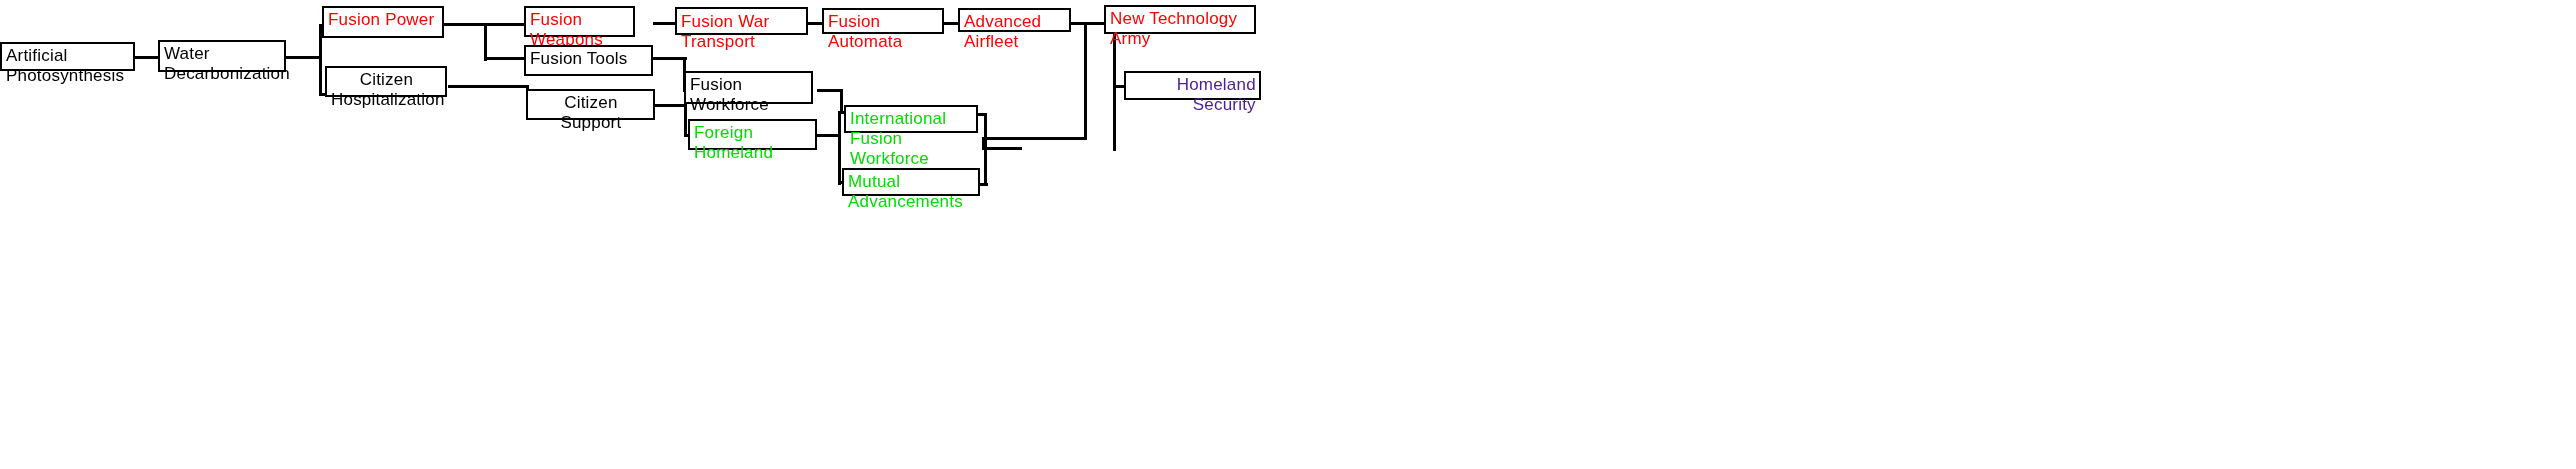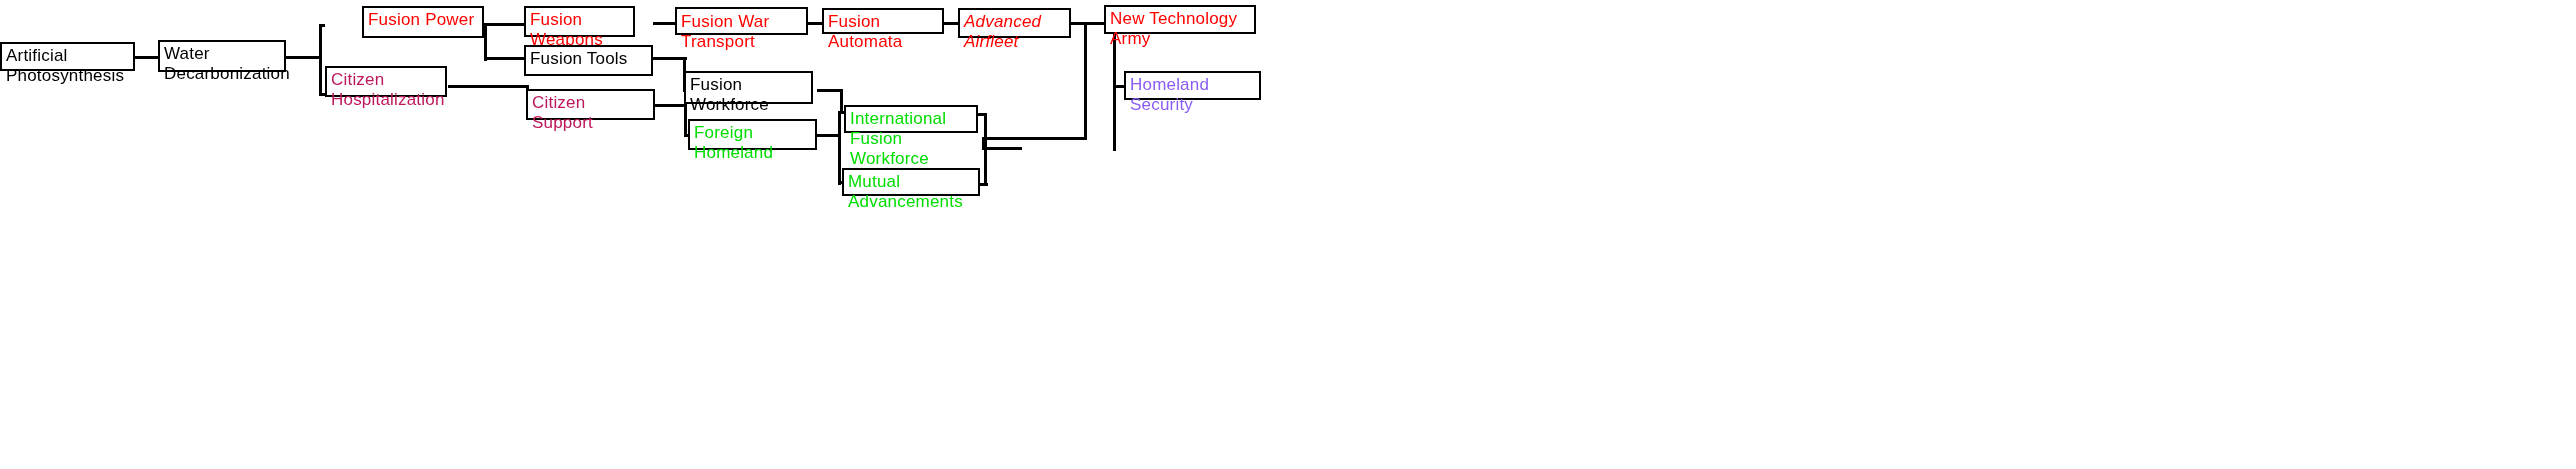--- a/index.html
+++ b/index.html
@@ -24,23 +24,23 @@
     top:2.4px;
     right:3.2px;
     font-size:17px;
     line-height:20px;
     letter-spacing:0.2px;
     white-space:pre-line;
     font-weight:400;
   }
   .c-black{color:#000000;}
   .c-red{color:#ff0000;}
-  .c-blue{color:#be185d;}
+  .c-blue{color:#000000;text-align:center;}
   .c-green{color:#00dd00;}
-  .c-purple{color:#8b5cf6;}
+  .c-purple{color:#4c1d95;text-align:right;}
 
   .link{
     position:absolute;
     background:#000000;
     z-index:2;
   }
   .speck{
     position:absolute;
     background:#000000;
     z-index:3;
@@ -90,21 +90,21 @@
     <div class="link" style="left: 1113px; top: 34px; width: 3.2px; height: 114px;"></div>
     <div class="link" style="left: 1113px; top: 85px; width: 13px; height: 3.2px;"></div>
     <div class="link" style="left: 1113px; top: 146px; width: 3.2px; height: 4.8px;"></div>
     <div class="speck" style="left: 612px; top: 60px; width: 6.4px; height: 1.6px;"></div>
     <div class="node" style="left: 0px; top: 42px; width: 135px; height: 29px; text-decoration: underline;">
       <div class="label c-black">Artificial Photosynthesis</div>
     </div>
     <div class="node" style="left: 158px; top: 40px; width: 128px; height: 32px;">
       <div class="label c-black">Water Decarbonization</div>
     </div>
-    <div class="node" style="left: 322px; top: 5.6px; width: 122px; height: 32px; margin-left: 40px;">
+    <div class="node" style="left: 322px; top: 5.6px; width: 122px; height: 32px;">
       <div class="label c-red">Fusion Power</div>
     </div>
     <div class="node" style="left: 325px; top: 66px; width: 122px; height: 31px;">
       <div class="label c-blue">Citizen Hospitalization</div>
     </div>
     <div class="node" style="left: 524px; top: 5.6px; width: 111px; height: 31px;">
       <div class="label c-red">Fusion Weapons</div>
     </div>
     <div class="node" style="left: 524px; top: 45px; width: 129px; height: 31px;">
       <div class="label c-black">Fusion Tools</div>
@@ -124,21 +124,21 @@
     <div class="node" style="left: 822px; top: 8px; width: 122px; height: 26px;">
       <div class="label c-red">Fusion Automata</div>
     </div>
     <div class="node" style="left: 844px; top: 98px; width: 134px; height: 28px; margin-top: 7px;">
       <div class="label c-green">International Fusion
 Workforce</div>
     </div>
     <div class="node" style="left: 842px; top: 168px; width: 138px; height: 28px; text-decoration: underline;">
       <div class="label c-green">Mutual Advancements</div>
     </div>
-    <div class="node" style="left: 958px; top: 8px; width: 113px; height: 30px; font-style: italic;">
+    <div class="node" style="left: 958px; top: 8px; width: 113px; height: 24px;">
       <div class="label c-red">Advanced Airfleet</div>
     </div>
     <div class="node" style="left: 1104px; top: 4.8px; width: 152px; height: 29px; padding-left: 34px;">
       <div class="label c-red">New Technology Army</div>
     </div>
     <div class="node" style="left: 1124px; top: 71px; width: 137px; height: 29px;">
       <div class="label c-purple">Homeland Security</div>
     </div>
   </div>
 

